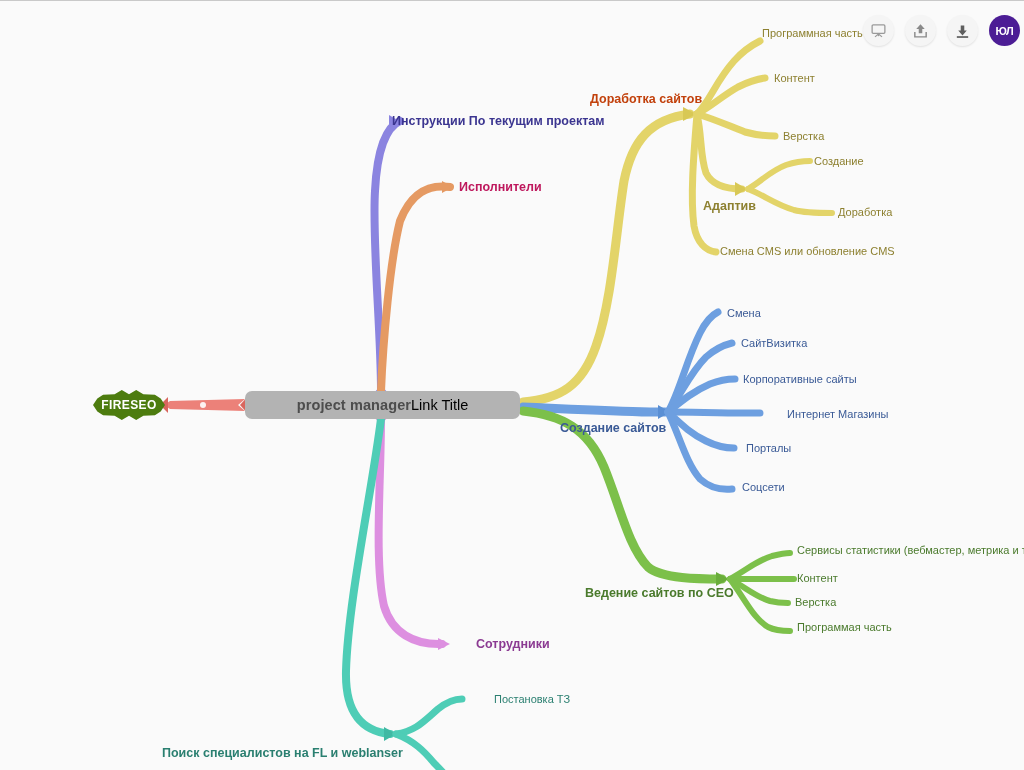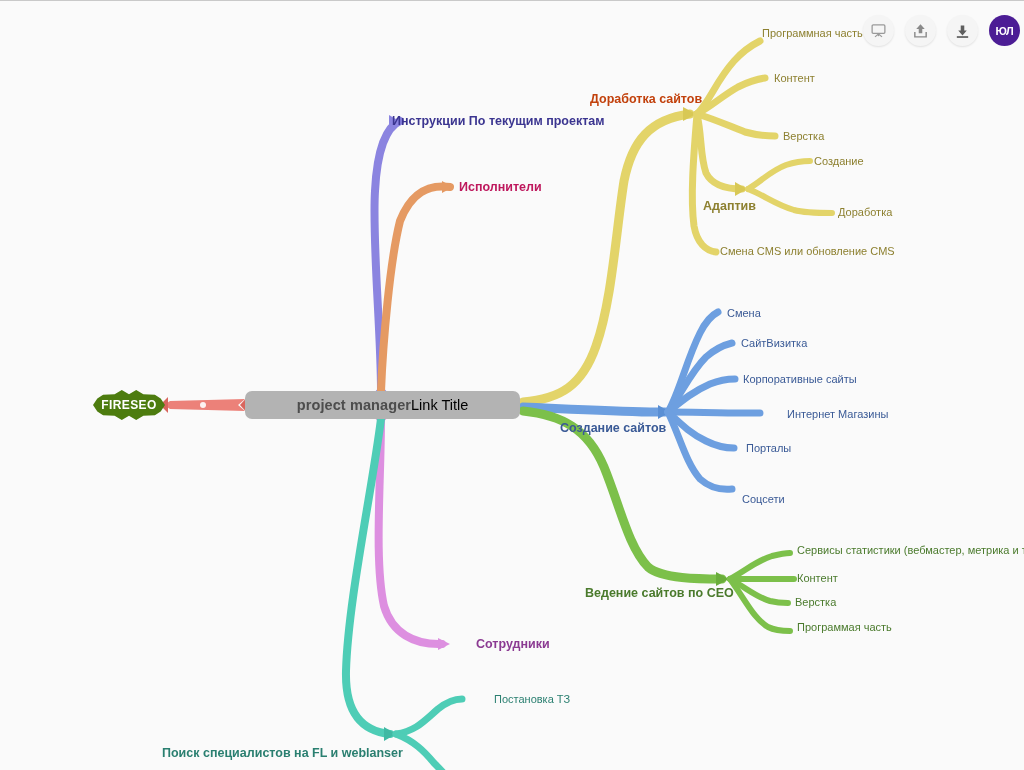--- a/index.html
+++ b/index.html
@@ -230,21 +230,21 @@
   <div class="node-label leaf-label" style="left:814px; top:155px; color:#8d8030;">Создание</div>
   <div class="node-label leaf-label" style="left:838px; top:206px; color:#8d8030;">Доработка</div>
   <div class="node-label leaf-label" style="left:720px; top:245px; color:#8d8030;">Смена CMS или обновление CMS</div>
 
   <div class="node-label branch-label" style="left:560px; top:421px; color:#3a5a96;text-align:right;">Создание сайтов</div>
   <div class="node-label leaf-label" style="left:727px; top:307px; color:#3a5a96;">Смена</div>
   <div class="node-label leaf-label" style="left:741px; top:337px; color:#3a5a96;">СайтВизитка</div>
   <div class="node-label leaf-label" style="left:743px; top:373px; color:#3a5a96;text-align:center;">Корпоративные сайты</div>
   <div class="node-label leaf-label" style="left:765px; top:408px; color:#3a5a96;margin-left:22px;">Интернет Магазины</div>
   <div class="node-label leaf-label" style="left:746px; top:442px; color:#3a5a96;">Порталы</div>
-  <div class="node-label leaf-label" style="left:742px; top:481px; color:#3a5a96;margin-top:12px;">Соцсети</div>
+  <div class="node-label leaf-label" style="left:742px; top:481px; color:#3a5a96;">Соцсети</div>
 
   <div class="node-label branch-label" style="left:585px; top:586px; color:#4a7a2c;text-align:right;">Ведение сайтов по СЕО</div>
   <div class="node-label leaf-label" style="left:797px; top:544px; color:#4a7a2c;">Сервисы статистики (вебмастер, метрика и тд)</div>
   <div class="node-label leaf-label" style="left:797px; top:572px; color:#4a7a2c;">Контент</div>
   <div class="node-label leaf-label" style="left:795px; top:596px; color:#4a7a2c;">Верстка</div>
   <div class="node-label leaf-label" style="left:797px; top:621px; color:#4a7a2c;">Программая часть</div>
 
   <div class="node-label branch-label" style="left:476px; top:637px; color:#8b3a92;">Сотрудники</div>
 
   <div class="node-label branch-label" style="left:162px; top:746px; color:#2a7f70;">Поиск специалистов на FL и weblanser</div>

